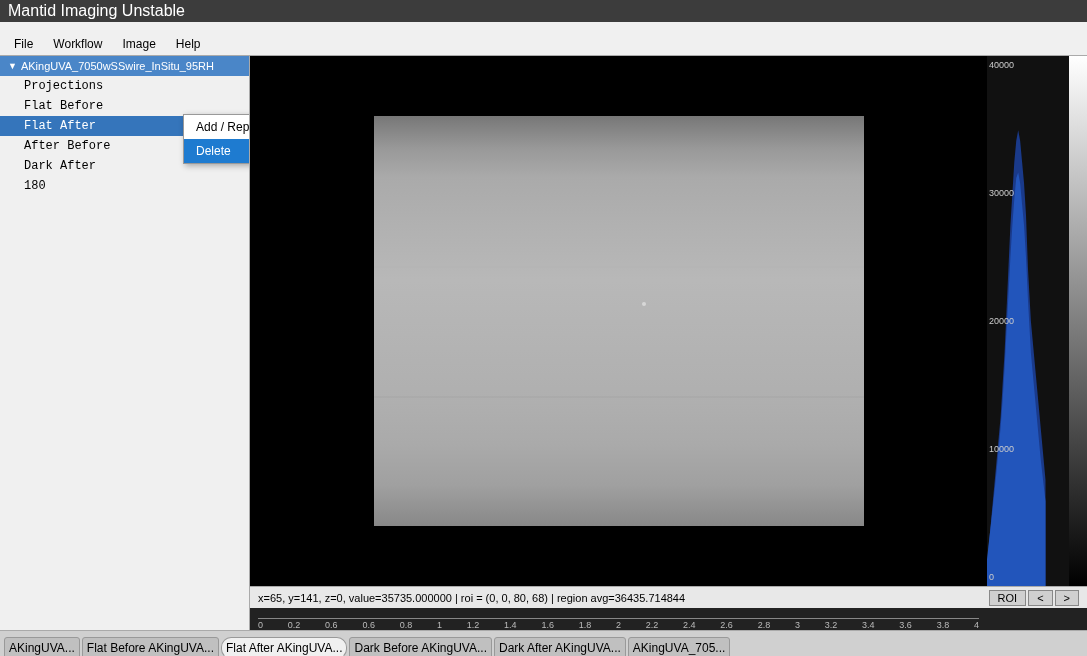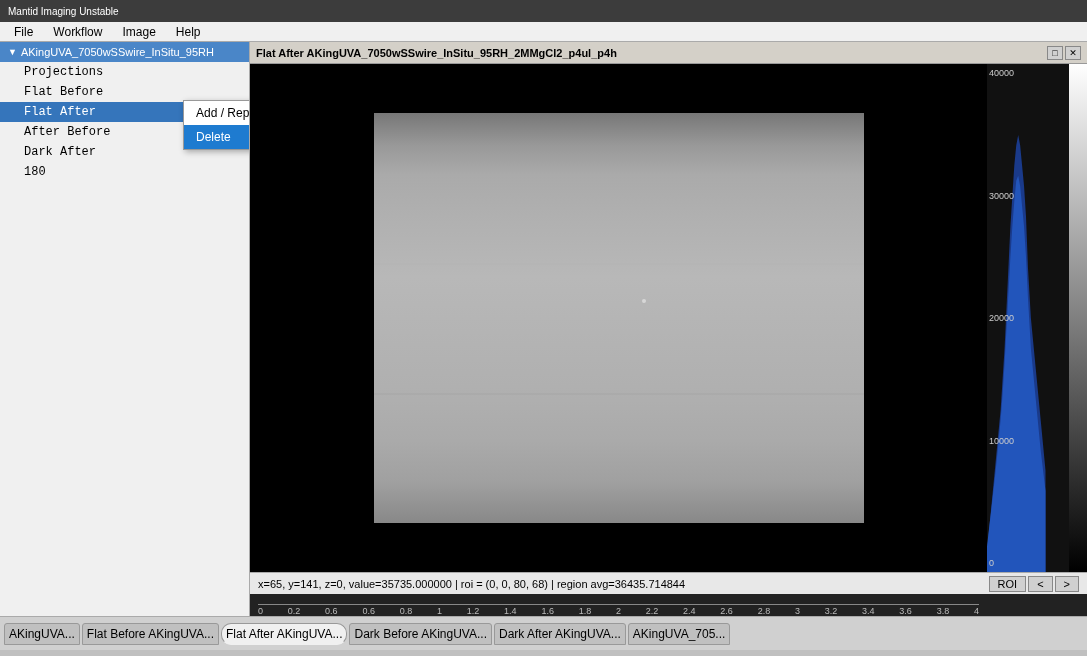--- a/index.html
+++ b/index.html
@@ -6,29 +6,29 @@
     body { width: 1087px; height: 656px; background: #c0c0c0; font-family: Arial, sans-serif; font-size: 12px; overflow: hidden; }
     
     
     .title-bar {
       background: #3c3c3c;
       color: #fff;
       height: 22px;
       display: flex;
       align-items: center;
       padding: 0 8px;
-      font-size: 10px;
+      font-size: 16px;
     }
     
     
     .menu-bar {
       background: #f0f0f0;
-      height: 20px;
-      display: flex;
-      align-items: center;
+      height: 34px;
+      display: flex;
+      align-items: flex-end;
       padding: 0 4px;
       border-bottom: 1px solid #aaa;
     }
     .menu-item {
       padding: 4px 10px;
       cursor: pointer;
       font-size: 12px;
     }
     
     
@@ -330,27 +330,20 @@
     </div>
 
     <div class="context-menu">
       <div class="context-menu-item">Add / Replace Stack</div>
       <div class="context-menu-item highlighted">Delete</div>
     </div>
   </div>
 
   <div class="content-area">
 
-    <div class="viewer-title">
-      <span class="viewer-title-text">Flat After AKingUVA_7050wSSwire_InSitu_95RH_2MMgCl2_p4ul_p4h</span>
-      <div class="viewer-controls">
-        <div class="viewer-btn">□</div>
-        <div class="viewer-btn">✕</div>
-      </div>
-    </div>
 
     <div class="viewer-main">
 
       <div class="image-area">
 
         <div class="flat-image">
           <svg width="490" height="410" xmlns="http://www.w3.org/2000/svg">
             <defs>
               <linearGradient id="flatGrad" x1="0" y1="0" x2="0" y2="1">
                 <stop offset="0%" stop-color="#777"></stop>

